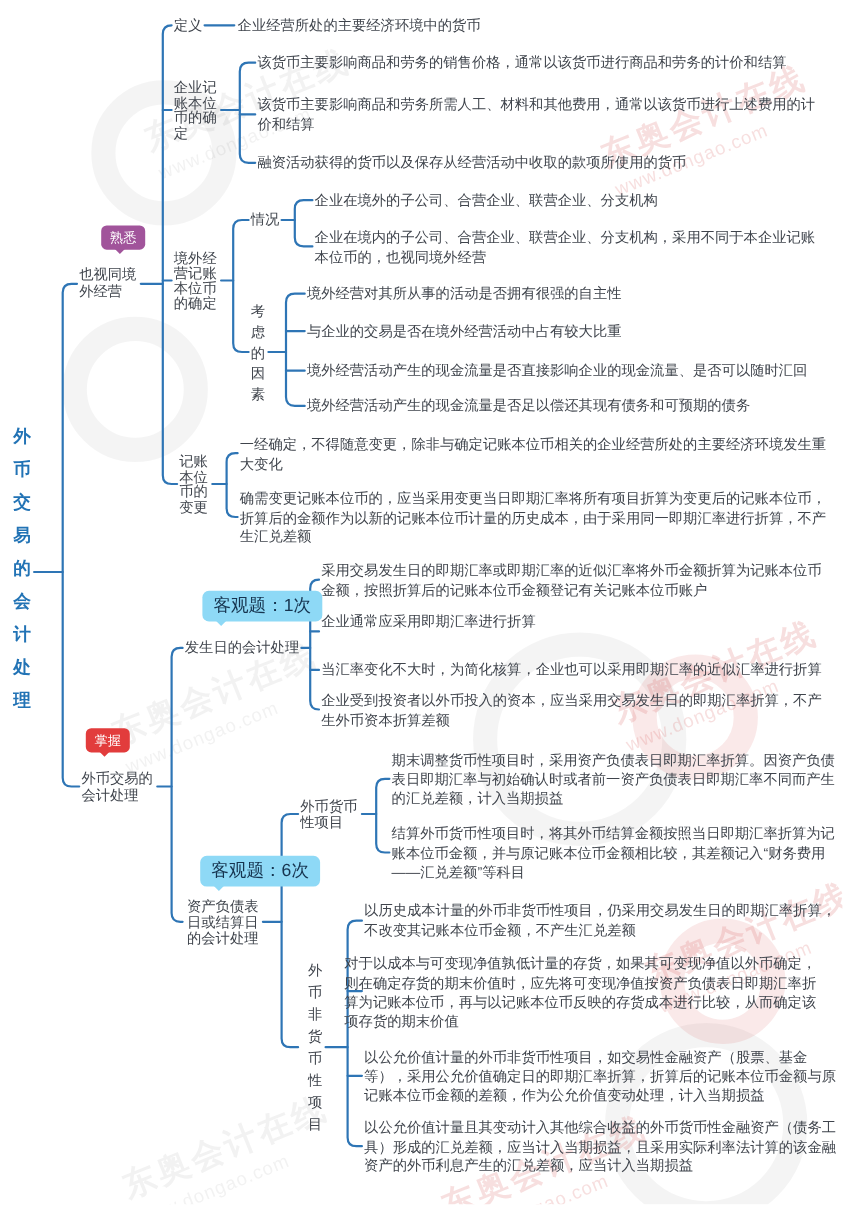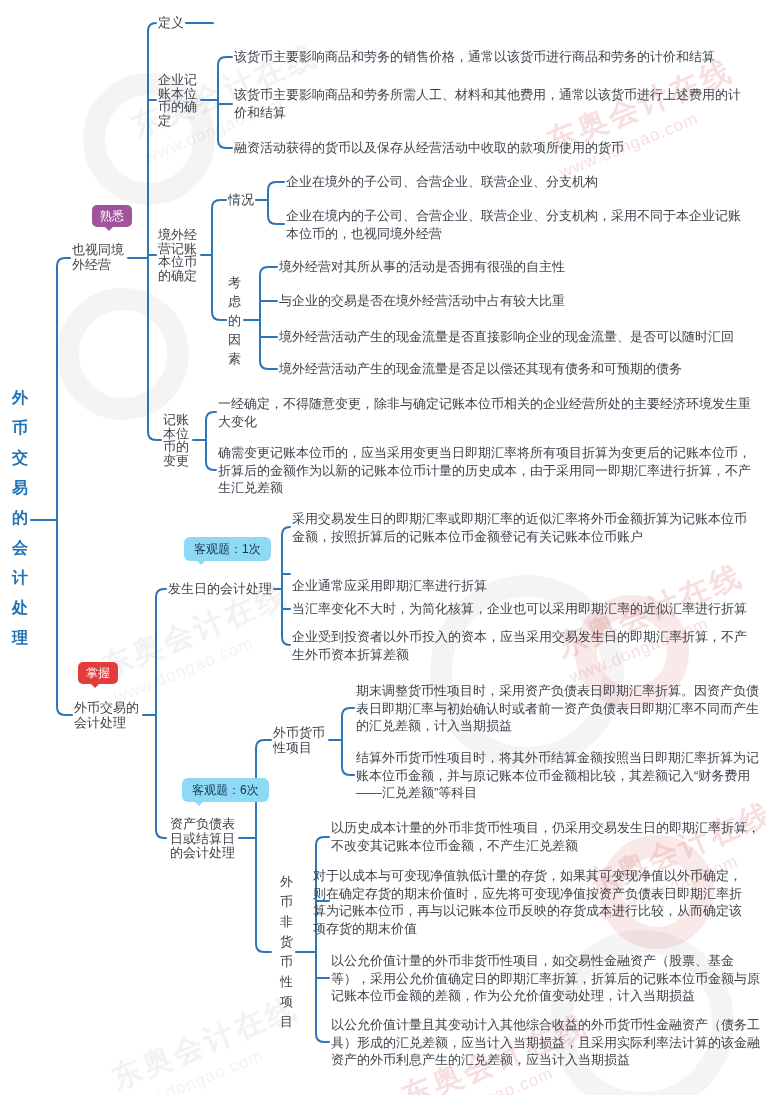--- a/index.html
+++ b/index.html
@@ -27,21 +27,21 @@
         color:var(--root_text,#2273b5);line-height:30px;word-break:break-all;text-align:center}
   .badge{position:absolute;z-index:3;font-size:12px;line-height:1;padding:5px 8px;border-radius:5px;
          color:#fff;white-space:nowrap}
   .badge::after{content:"";position:absolute;left:12px;bottom:-9px;width:0;height:0;
                 border:5px solid transparent}
   .badge.purple{background:var(--badge_familiar,#a1549b)}
   .badge.purple::after{border-top-color:var(--badge_familiar,#a1549b)}
   .badge.red{background:var(--badge_master,#e23c3c)}
   .badge.red::after{border-top-color:var(--badge_master,#e23c3c)}
   .badge.blue{background:var(--badge_objective_bg,#8ed9f6);color:var(--badge_objective_text,#16344f);
-              font-size:12px;padding:6px 10px;border-radius:6px}
+              font-size:16px;padding:6px 10px;border-radius:6px}
   .badge.blue::after{border-top-color:var(--badge_objective_bg,#8ed9f6)}
 </style>
 </head>
 <body>
 
 <div class="canvas">
 
   <div class="wm-layer">
     <div class="ring" style="left:83px;top:73px;width:88px;height:88px"></div>
     <div class="ring" style="left:57px;top:288px;width:88px;height:88px"></div>
@@ -116,20 +116,21 @@
       <path d="M316 901 L329 901"></path>
       <path d="M316 978 L329 978"></path>
     </svg>
 
   <div class="root">外币交易的会计处理</div>
 
   <div class="badge purple" style="left:92px;top:205px">熟悉</div>
   <div class="n lbl" style="left:72px;top:243px;width:54px">也视同境外经营</div>
 
   <div class="n lbl nowrap" style="left:158px;top:16px">定义</div>
+  <div class="n leaf nowrap" style="left:216px;top:14px">企业经营所处的主要经济环境中的货币</div>
 
   <div class="n lbl tight" style="left:158px;top:73px;width:41px">企业记账本位币的确定</div>
   <div class="n leaf" style="left:234px;top:48px;width:520px">该货币主要影响商品和劳务的销售价格，通常以该货币进行商品和劳务的计价和结算</div>
   <div class="n leaf" style="left:234px;top:86px;width:514px">该货币主要影响商品和劳务所需人工、材料和其他费用，通常以该货币进行上述费用的计价和结算</div>
   <div class="n leaf" style="left:234px;top:139px;width:520px">融资活动获得的货币以及保存从经营活动中收取的款项所使用的货币</div>
 
   <div class="n lbl tight" style="left:158px;top:228px;width:41px">境外经营记账本位币的确定</div>
   <div class="n lbl nowrap" style="left:228px;top:193px">情况</div>
   <div class="n leaf" style="left:286px;top:173px;width:470px">企业在境外的子公司、合营企业、联营企业、分支机构</div>
   <div class="n leaf" style="left:286px;top:207px;width:458px">企业在境内的子公司、合营企业、联营企业、分支机构，采用不同于本企业记账本位币的，也视同境外经营</div>
@@ -143,21 +144,21 @@
   <div class="n lbl tight" style="left:163px;top:413px;width:28px">记账本位币的变更</div>
   <div class="n leaf" style="left:218px;top:395px;width:534px">一经确定，不得随意变更，除非与确定记账本位币相关的企业经营所处的主要经济环境发生重大变化</div>
   <div class="n leaf" style="left:218px;top:444px;width:534px">确需变更记账本位币的，应当采用变更当日即期汇率将所有项目折算为变更后的记账本位币，折算后的金额作为以新的记账本位币计量的历史成本，由于采用同一即期汇率进行折算，不产生汇兑差额</div>
 
   <div class="badge red" style="left:78px;top:662px">掌握</div>
   <div class="n lbl" style="left:74px;top:701px;width:67px">外币交易的会计处理</div>
 
   <div class="badge blue" style="left:184px;top:537px">客观题：1次</div>
   <div class="n lbl nowrap" style="left:168px;top:582px">发生日的会计处理</div>
   <div class="n leaf" style="left:292px;top:510px;width:458px">采用交易发生日的即期汇率或即期汇率的近似汇率将外币金额折算为记账本位币金额，按照折算后的记账本位币金额登记有关记账本位币账户</div>
-  <div class="n leaf" style="left:292px;top:577px;width:458px">企业通常应采用即期汇率进行折算</div>
+  <div class="n leaf" style="left:292px;top:556px;width:458px">企业通常应采用即期汇率进行折算</div>
   <div class="n leaf" style="left:292px;top:600px;width:458px">当汇率变化不大时，为简化核算，企业也可以采用即期汇率的近似汇率进行折算</div>
   <div class="n leaf" style="left:292px;top:628px;width:458px">企业受到投资者以外币投入的资本，应当采用交易发生日的即期汇率折算，不产生外币资本折算差额</div>
 
   <div class="badge blue" style="left:182px;top:778px">客观题：6次</div>
   <div class="n lbl" style="left:170px;top:817px;width:67px">资产负债表日或结算日的会计处理</div>
 
   <div class="n lbl" style="left:273px;top:726px;width:54px">外币货币性项目</div>
   <div class="n leaf" style="left:356px;top:682px;width:404px">期末调整货币性项目时，采用资产负债表日即期汇率折算。因资产负债表日即期汇率与初始确认时或者前一资产负债表日即期汇率不同而产生的汇兑差额，计入当期损益</div>
   <div class="n leaf" style="left:356px;top:749px;width:404px">结算外币货币性项目时，将其外币结算金额按照当日即期汇率折算为记账本位币金额，并与原记账本位币金额相比较，其差额记入“财务费用——汇兑差额”等科目</div>
 

